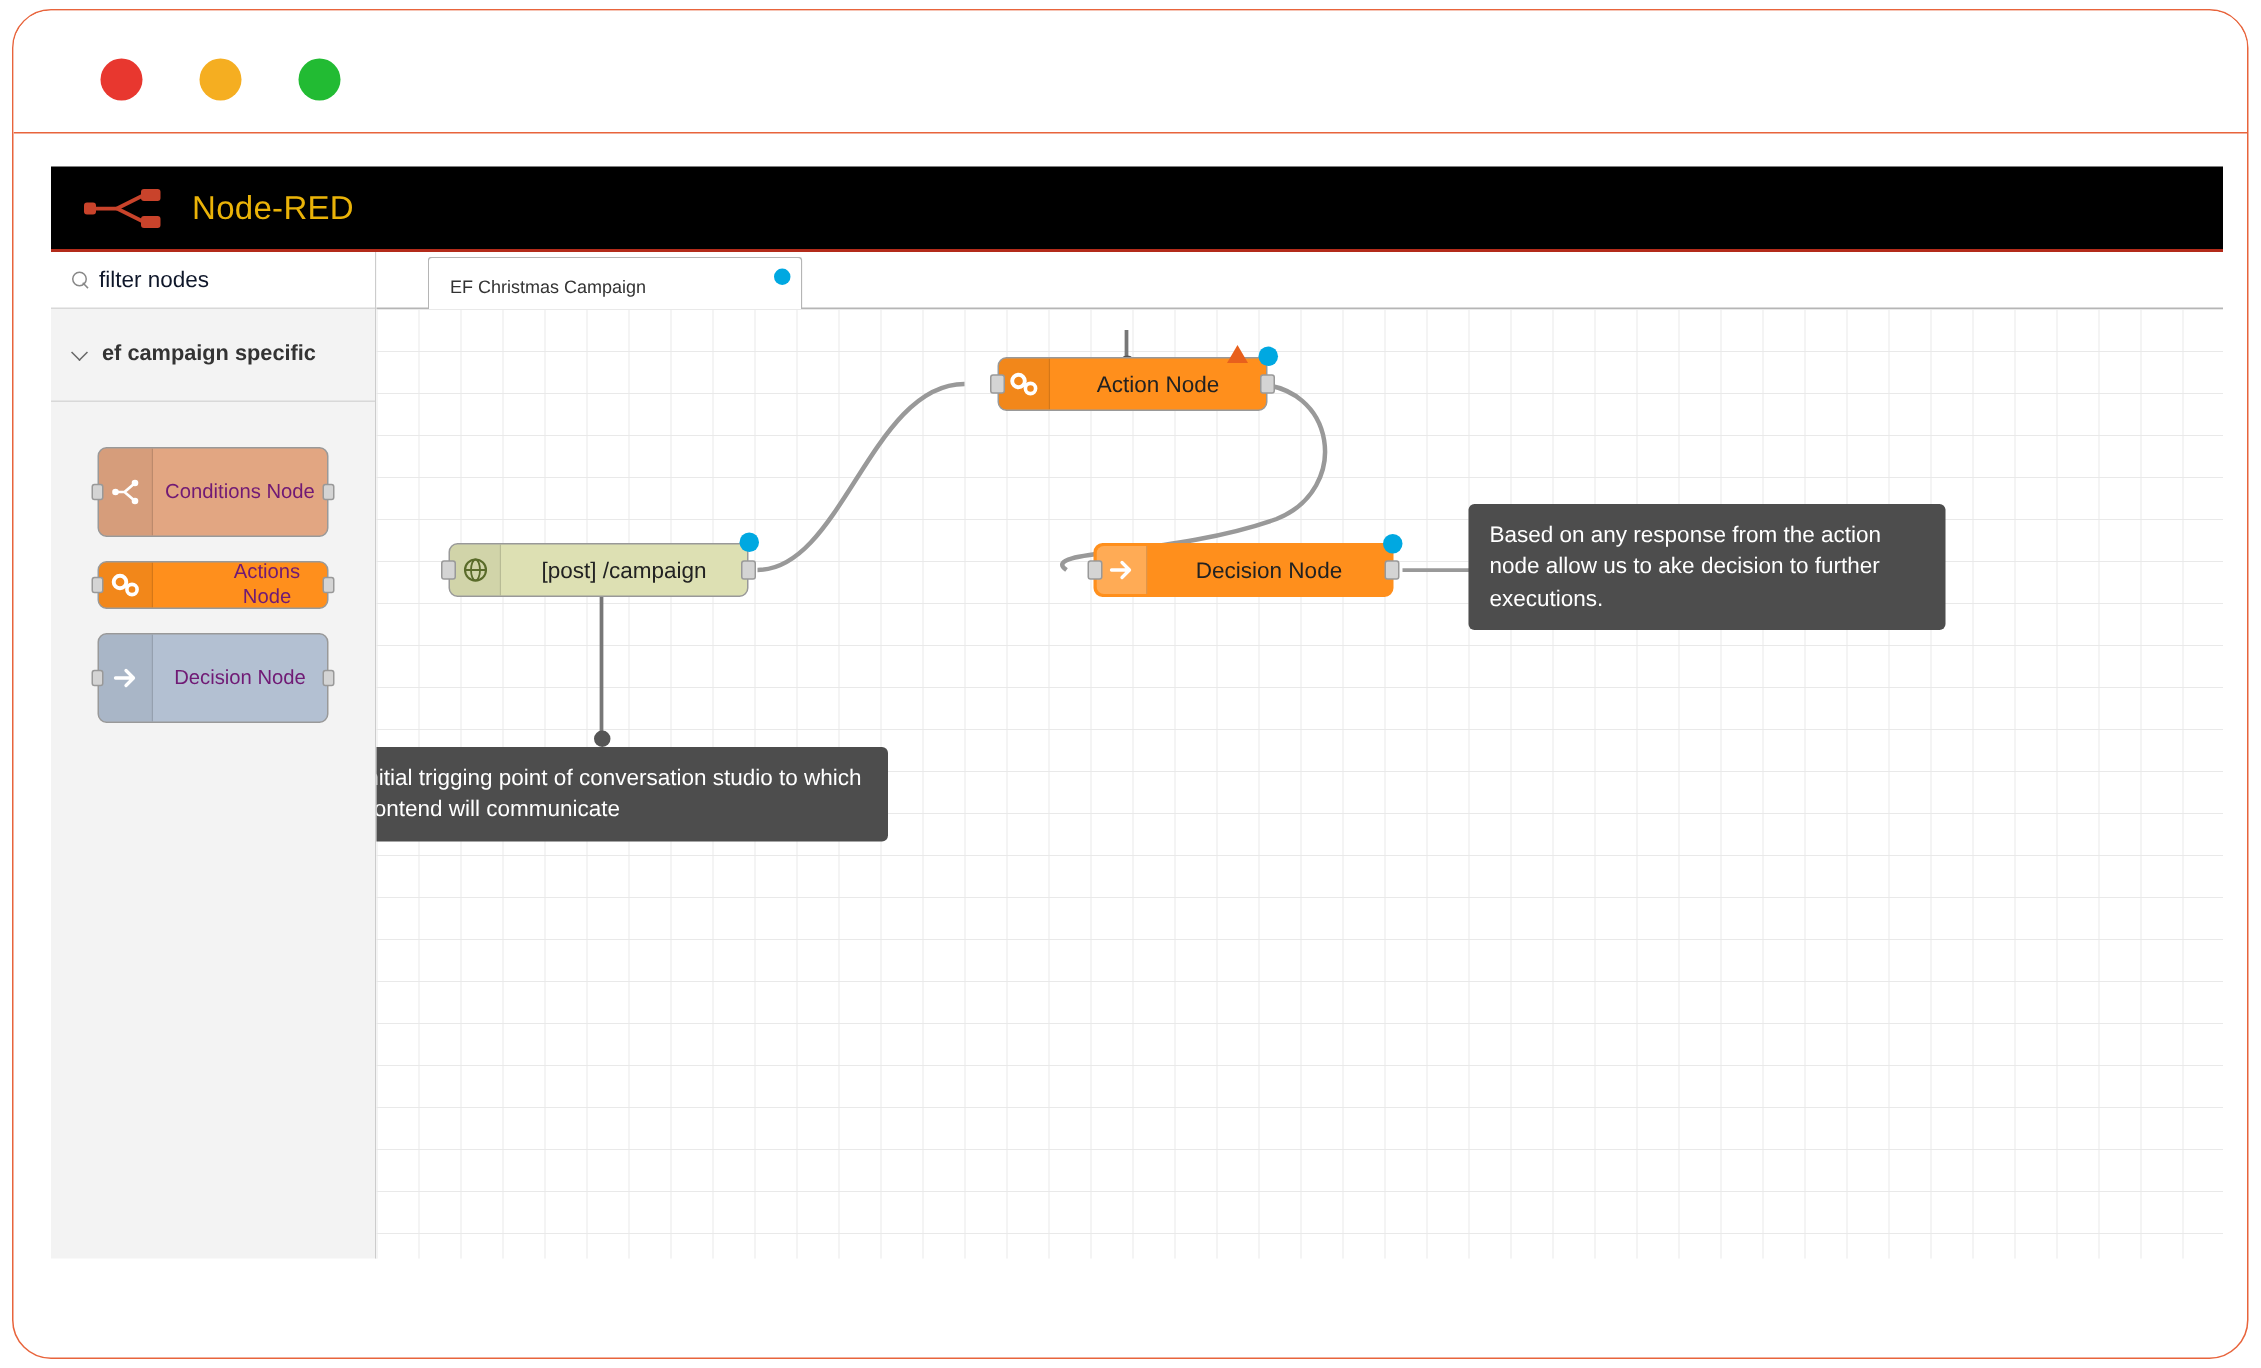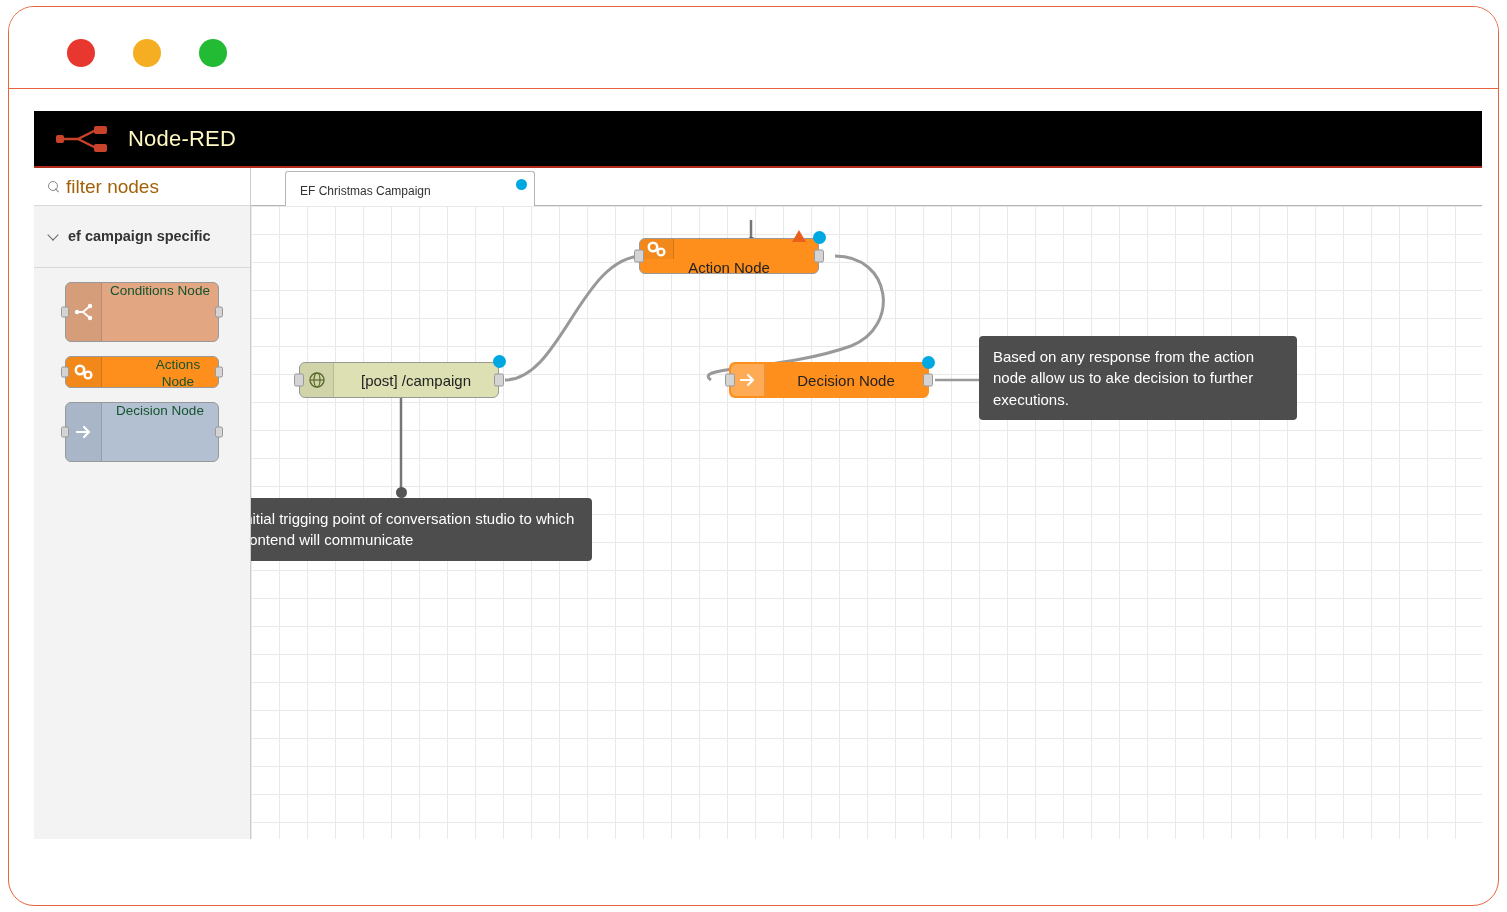--- a/index.html
+++ b/index.html
@@ -53,21 +53,21 @@
     border-bottom: 2px solid #b32b1a;
     display: flex;
     align-items: center;
   }
   .logo-wrap {
     margin-left: 22px;
     width: 60px; height: 32px;
     display: flex; align-items: center;
   }
   .app-title {
-    color: #fef9c3;
+    color: #eab308;
     font-size: 22px;
     margin-left: 12px;
     letter-spacing: .2px;
   }
 
   
   .palette {
     position: absolute;
     left: 0; top: 57px;
     width: 217px; height: 671px;
@@ -98,22 +98,22 @@
   .search-icon::after {
     content: "";
     position: absolute;
     left: 7px; top: 7px;
     width: 5px; height: 1.4px;
     background: #888;
     transform: rotate(45deg);
     transform-origin: left center;
   }
   .search-placeholder {
-    color: #a16207;
-    font-size: 19px;
+    color: #0f172a;
+    font-size: 15px;
   }
   .palette-category {
     height: 62px;
     background: #f3f3f3;
     border-bottom: 1px solid #d8d8d8;
     display: flex;
     align-items: center;
     padding: 0 14px;
     font-size: 14.5px;
     font-weight: bold;
@@ -134,28 +134,28 @@
     width: 7px; height: 7px;
     border-right: 1.6px solid #666;
     border-bottom: 1.6px solid #666;
     transform: rotate(45deg);
   }
   .cat-label { max-width: 150px; }
 
   .palette-nodes { padding: 14px 0 0 0; }
   .pnode {
     position: relative;
-    margin: 0 auto 14px auto;
+    margin: 16px auto 14px auto;
     width: 154px;
     border-radius: 6px;
     border: 1px solid #999;
     display: flex;
-    align-items: flex-start;
+    align-items: center;
     font-size: 13.5px;
-    color: #14532d;
+    color: #701a75;
     line-height: 1.25;
   }
   .pnode .pn-icon {
     width: 36px;
     align-self: stretch;
     border-right: 1px solid rgba(0,0,0,.12);
     background: rgba(0,0,0,.05);
     border-radius: 5px 0 0 5px;
     display: flex;
     align-items: center;
@@ -284,21 +284,21 @@
   .fn-warn {
     position: absolute;
     top: -9px; right: 12px;
     width: 0; height: 0;
     border-left: 7px solid transparent;
     border-right: 7px solid transparent;
     border-bottom: 12px solid #e8601c;
   }
 
   #node-campaign { left: 48px; top: 156px; width: 200px; background: #dde0b3; }
-  #node-action   { left: 388px; top: 32px;  width: 180px; background: #ff8f1c; flex-direction: column; }
+  #node-action   { left: 414px; top: 32px;  width: 180px; background: #ff8f1c; }
   #node-decision { left: 478px; top: 156px; width: 200px; background: #ff8f1c; border: 2px solid #ff8f1c; }
   #node-decision .fn-icon { background: rgba(255,255,255,.25); }
 
   
   .callout {
     position: absolute;
     background: #4d4d4d;
     color: #ffffff;
     font-size: 15px;
     line-height: 1.42;

